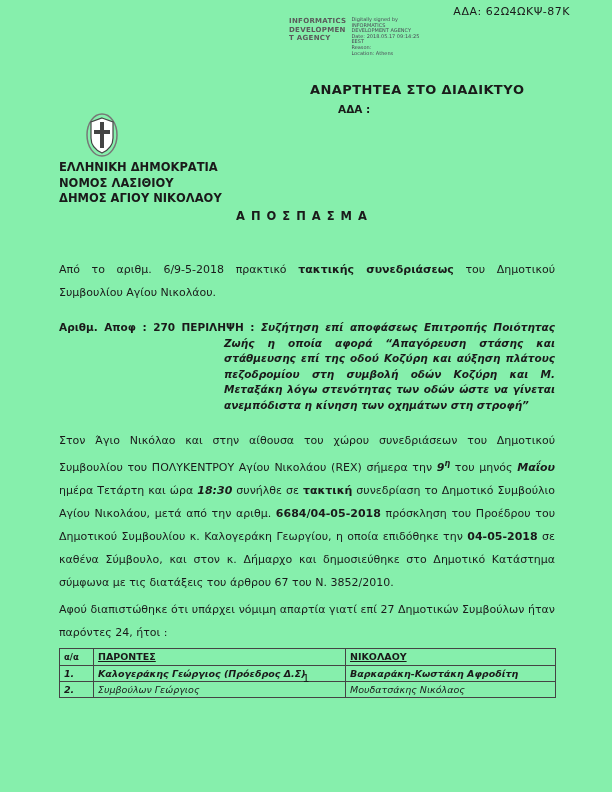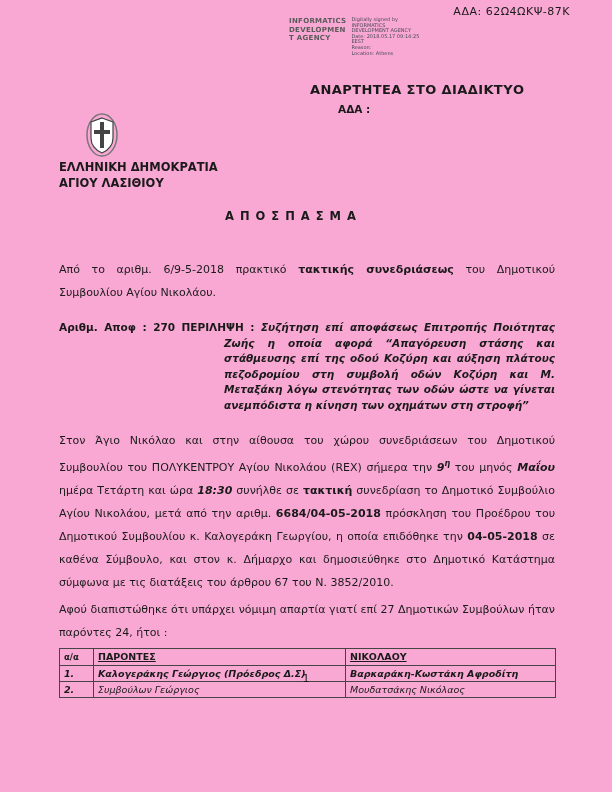--- a/index.html
+++ b/index.html
@@ -1,19 +1,19 @@
 <!DOCTYPE html>
 <html><head>
 <meta charset="utf-8">
 <style>
   html, body { margin:0; padding:0; background:#ffffff; }
   .page {
     position:relative;
     width:612px; height:792px;
-    background:#f9a8d4;
+    background:#86efac;
     font-family:"DejaVu Sans", sans-serif;
     color:#1a1a1a;
     overflow:hidden;
   }
 
   
   .ada-code {
     position:absolute; top:5px; right:42px;
     font-size:11px; letter-spacing:0.5px;
   }
@@ -38,21 +38,21 @@
   
   .emblem { position:absolute; left:84px; top:112px; width:36px; height:46px; }
 
   
   .org {
     position:absolute; left:59px; top:160px;
     font-size:11.5px; font-weight:bold; line-height:15.5px;
   }
 
   .doc-title {
-    position:absolute; left:43px; top:209px; width:496px;
+    position:absolute; left:54px; top:209px; width:496px;
     text-align:center; font-size:11.5px; font-weight:bold; letter-spacing:1px;
   }
 
   .content {
     position:absolute; left:59px; top:240px; width:496px;margin-top:18px;
   }
   .content p { margin:0; text-align:justify; }
 
   .p-intro { font-size:11px; line-height:23px; margin-bottom:16px !important; }
   .p-decision {
@@ -118,21 +118,22 @@
     <svg width="36" height="46" viewBox="0 0 36 46" xmlns="http://www.w3.org/2000/svg">
       <ellipse cx="18" cy="23" rx="15" ry="21" fill="none" stroke="#777" stroke-width="1.5"></ellipse>
       <path d="M18 6 L29 10 V26 Q29 36 18 41 Q7 36 7 26 V10 Z" fill="#ffffff" stroke="#444" stroke-width="1.2"></path>
       <rect x="16" y="10" width="4" height="26" fill="#444"></rect>
       <rect x="10" y="18" width="16" height="4" fill="#444"></rect>
     </svg>
   </div>
 
   <div class="org">
     <div>ΕΛΛΗΝΙΚΗ ΔΗΜΟΚΡΑΤΙΑ</div>
-    <div>ΑΓΙΟΥ ΛΑΣΙΘΙΟΥ</div>
+    <div>ΝΟΜΟΣ ΛΑΣΙΘΙΟΥ</div>
+    <div>ΔΗΜΟΣ ΑΓΙΟΥ ΝΙΚΟΛΑΟΥ</div>
   </div>
 
   <div class="doc-title">Α Π Ο Σ Π Α Σ Μ Α</div>
 
   <div class="content">
 
     <p class="p-intro"><span>Από το αριθμ. 6/9-5-2018 πρακτικό </span><b>τακτικής συνεδριάσεως</b><span> του Δημοτικού Συμβουλίου Αγίου Νικολάου.</span></p>
 
     <p class="p-decision"><span class="label">Αριθμ. Αποφ : 270 ΠΕΡΙΛΗΨΗ : </span><span class="summary">Συζήτηση επί αποφάσεως Επιτροπής Ποιότητας Ζωής η οποία αφορά “Απαγόρευση στάσης και στάθμευσης επί της οδού Κοζύρη και αύξηση πλάτους πεζοδρομίου στη συμβολή οδών Κοζύρη και Μ. Μεταξάκη λόγω στενότητας των οδών ώστε να γίνεται ανεμπόδιστα η κίνηση των οχημάτων στη στροφή”</span></p>
 

